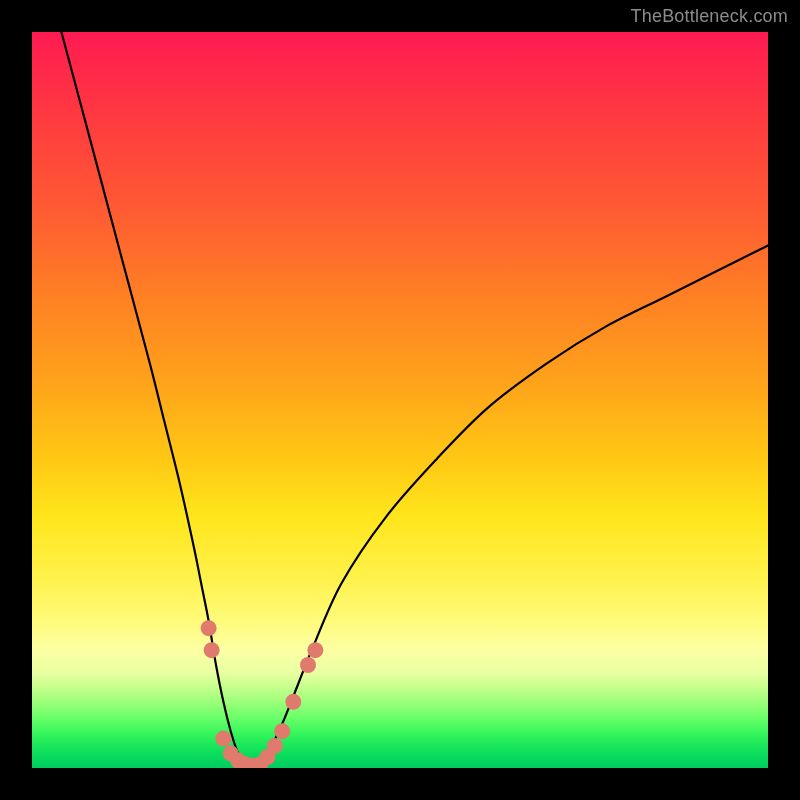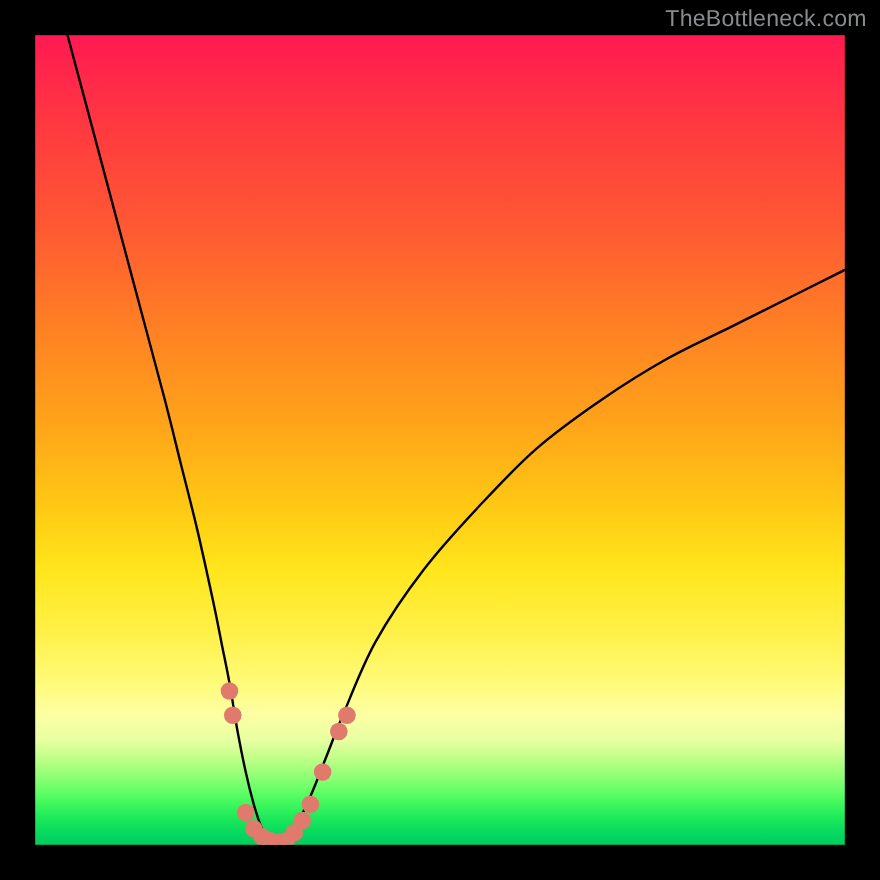--- a/index.html
+++ b/index.html
@@ -46,21 +46,21 @@
       #18e65a 97%,
       #08d95e 98.5%,
       #00cc60 100%
     );
   }
   .watermark {
     position: absolute;
     top: 6px;
     right: 12px;
     color: #888c8f;
-    font-size: 21px;
+    font-size: 18px;
     letter-spacing: 0.2px;
     font-weight: 400;
     user-select: none;
   }
   svg.curves {
     position: absolute;
     top: 0;
     left: 0;
     width: 736px;
     height: 736px;

